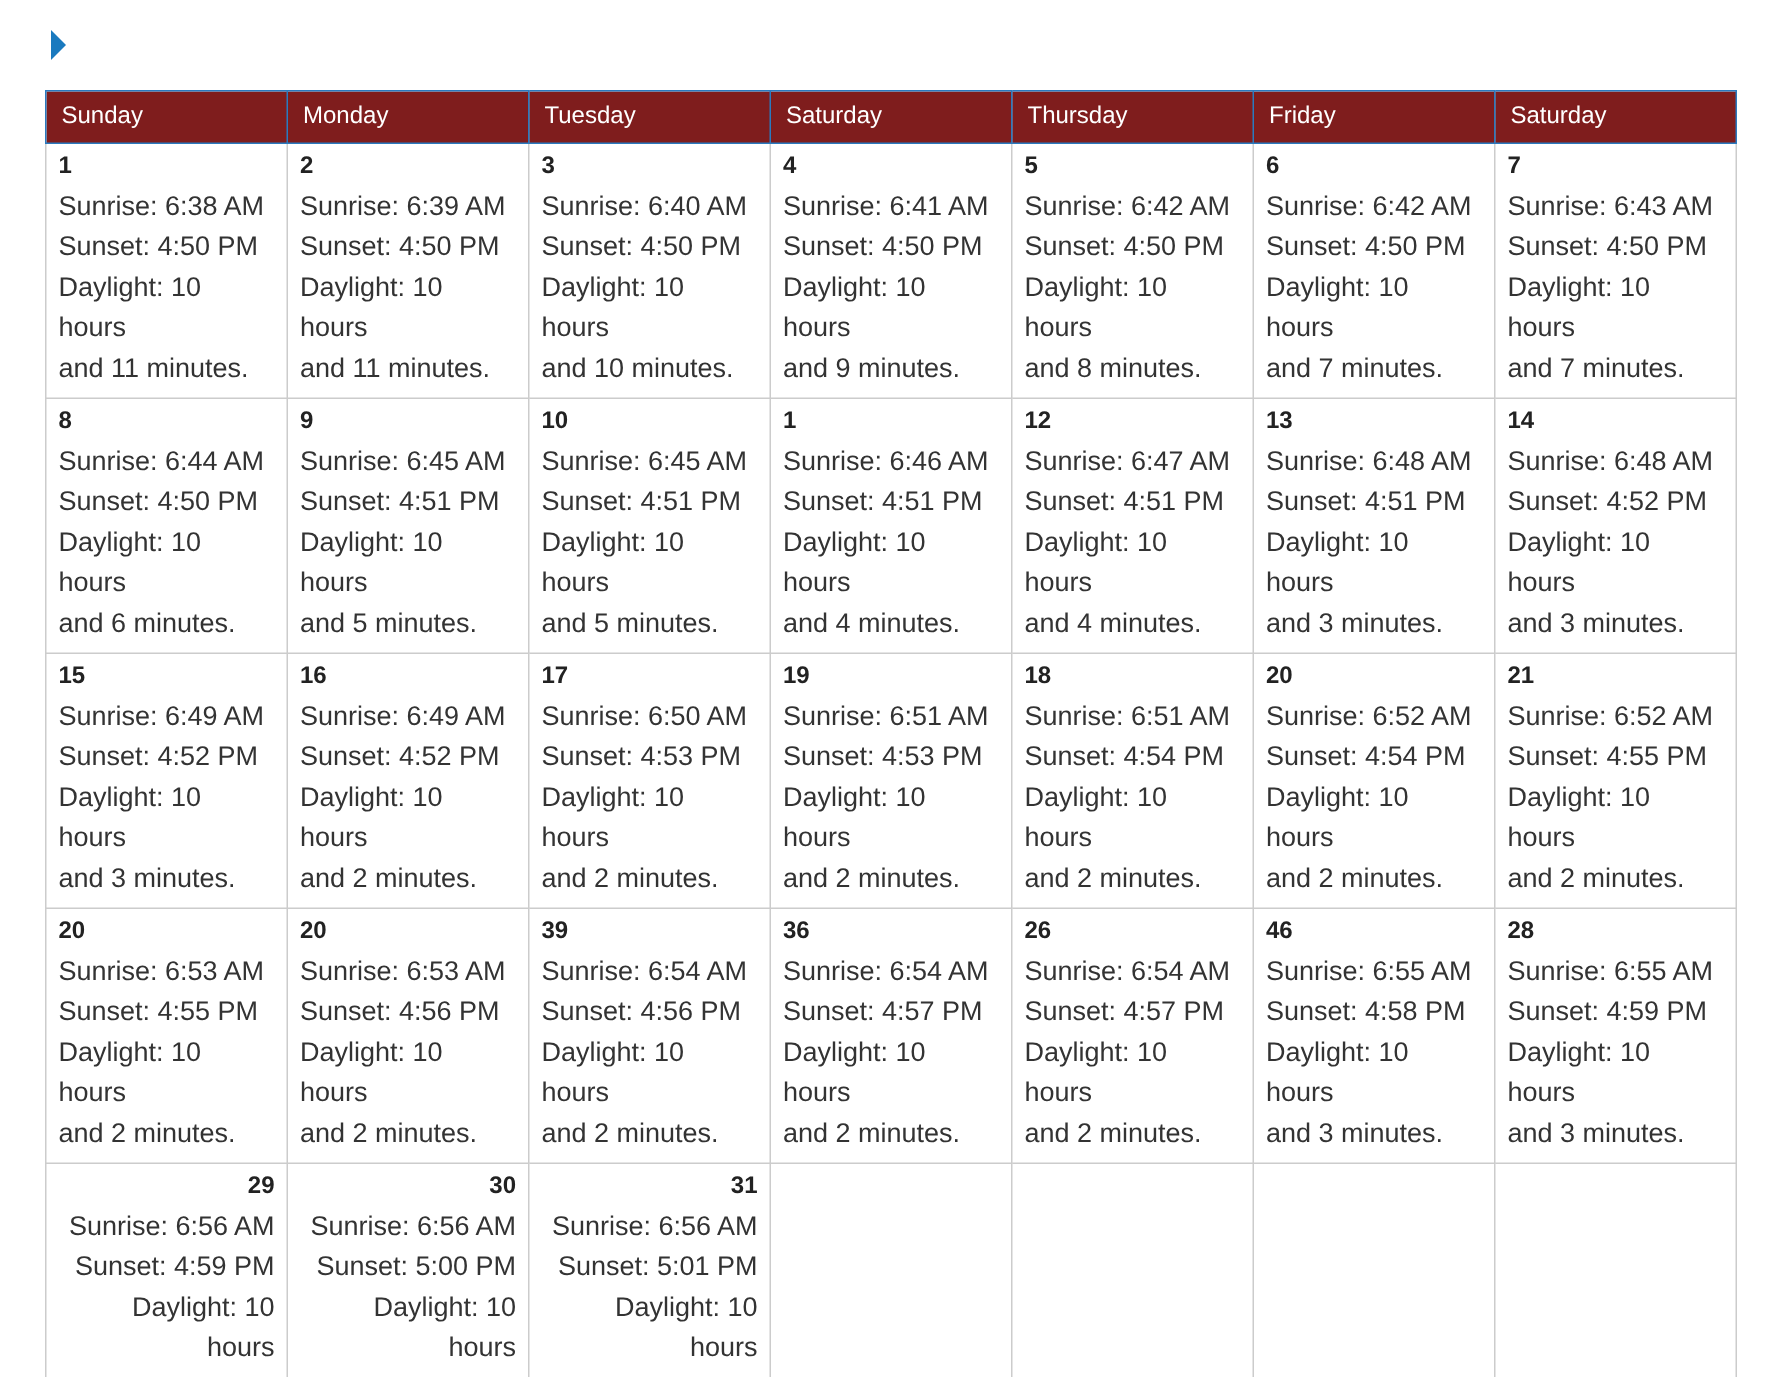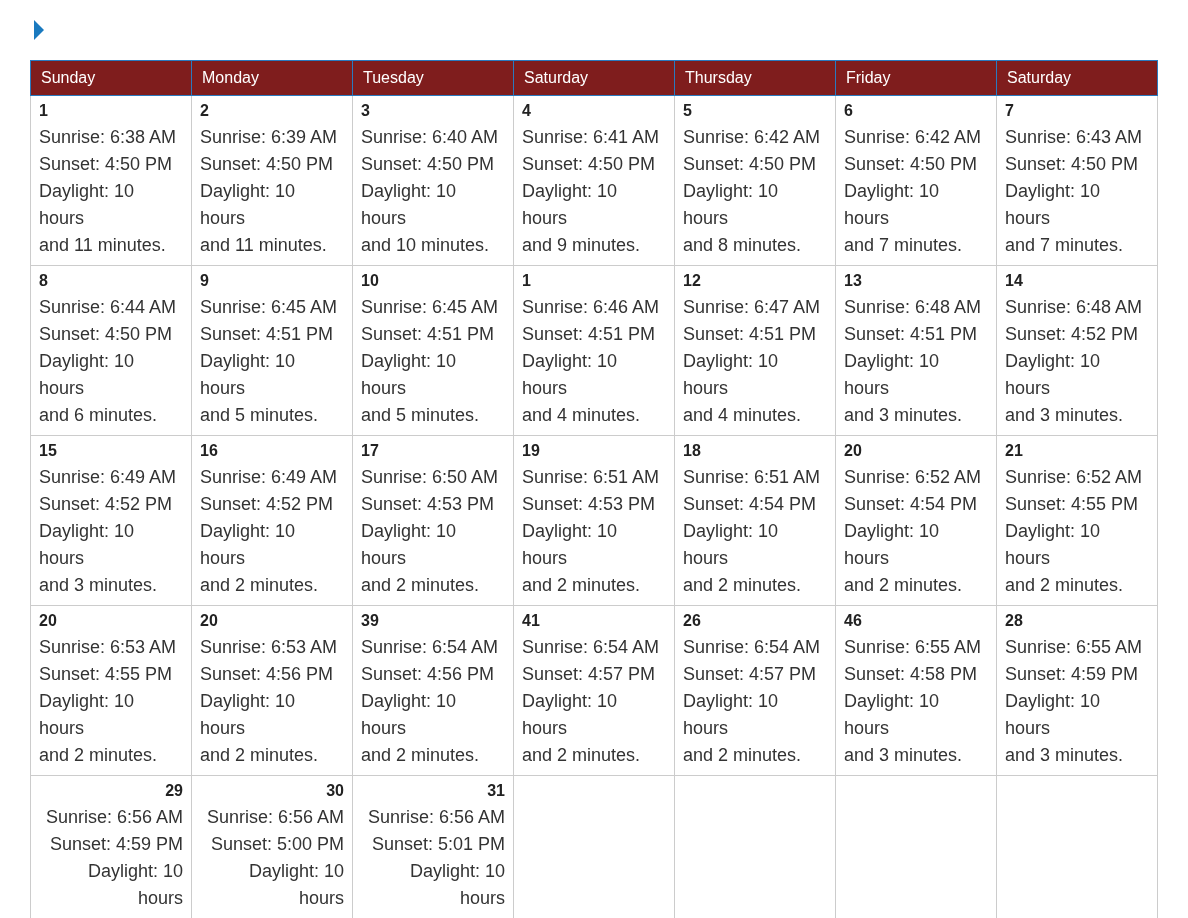--- a/index.html
+++ b/index.html
@@ -231,21 +231,21 @@
       </td>
         <td>
         <span class="day-number">20</span>
         <span class="day-info">Sunrise: 6:53 AM<br>Sunset: 4:56 PM<br>Daylight: 10 hours<br>and 2 minutes.</span>
       </td>
         <td>
         <span class="day-number">39</span>
         <span class="day-info">Sunrise: 6:54 AM<br>Sunset: 4:56 PM<br>Daylight: 10 hours<br>and 2 minutes.</span>
       </td>
         <td>
-        <span class="day-number">41</span>
+        <span class="day-number">36</span>
         <span class="day-info">Sunrise: 6:54 AM<br>Sunset: 4:57 PM<br>Daylight: 10 hours<br>and 2 minutes.</span>
       </td>
         <td>
         <span class="day-number">26</span>
         <span class="day-info">Sunrise: 6:54 AM<br>Sunset: 4:57 PM<br>Daylight: 10 hours<br>and 2 minutes.</span>
       </td>
         <td>
         <span class="day-number">46</span>
         <span class="day-info">Sunrise: 6:55 AM<br>Sunset: 4:58 PM<br>Daylight: 10 hours<br>and 3 minutes.</span>
       </td>

